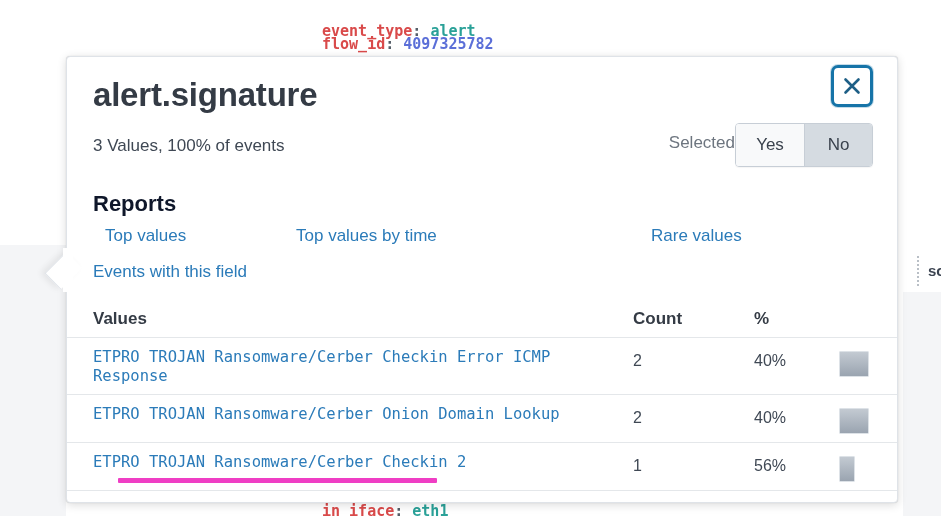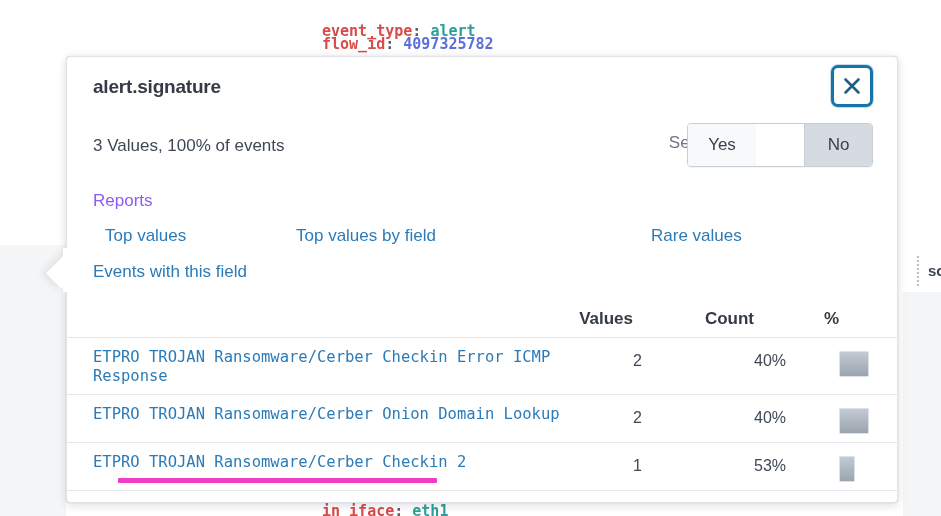--- a/index.html
+++ b/index.html
@@ -116,21 +116,21 @@
     padding: 0 26px;
     height: 100%;
     box-sizing: border-box;
   }
 
   
   .modal-title {
     position: absolute;
     left: 26px;
     top: 19px;
-    font-size: 19px;
+    font-size: 33px;
     font-weight: bold;
     color: #343b45;
     letter-spacing: -0.2px;
   }
 
   .close-btn {
     position: absolute;
     right: 24px;
     top: 8px;
     width: 42px;
@@ -167,44 +167,43 @@
   .segmented {
     position: absolute;
     right: 24px;
     top: 66px;
     display: flex;
     border: 1px solid #c7ced6;
     border-radius: 4px;
     overflow: hidden;
     height: 42px;
     box-shadow: 0 1px 1px rgba(0,0,0,0.04);
-    gap: 48px;
   }
   .seg {
     width: 68px;
     display: flex;
     align-items: center;
     justify-content: center;
     font-size: 17px;
     color: #3a424d;
     cursor: pointer;
     background: #f8f9fa;
     border: none;
     font-family: inherit;
   }
   .seg + .seg { border-left: 1px solid #c7ced6; }
   .seg.active { background: #d5dbe1; }
 
   .section-head {
     position: absolute;
     left: 26px;
     top: 134px;
-    font-size: 17px;
-    font-weight: normal;
-    color: #8b5cf6;
+    font-size: 22px;
+    font-weight: bold;
+    color: #0f172a;
   }
 
   .report-link {
     position: absolute;
     font-size: 17px;
     color: #2b7bb9;
     text-decoration: none;
     cursor: pointer;
     white-space: nowrap;
   }
@@ -231,21 +230,20 @@
   .tbl-head {
     border-bottom: 1px solid #e4e7ea;
     padding-bottom: 8px;
     padding-top: 5px;
     min-height: 0;
   }
   .th {
     font-size: 17px;
     font-weight: bold;
     color: #343b45;
-    text-align: right;
   }
   .col-value  { width: 540px; flex: 0 0 540px; }
   .col-count  { width: 121px; flex: 0 0 121px; }
   .col-pct    { width: 85px;  flex: 0 0 85px; }
   .col-bar    { flex: 1 1 auto; }
 
   .tbl-body-row { padding-top: 10px; padding-bottom: 8px; position: relative; }
 
   .value-link {
     font-family: "DejaVu Sans Mono", "Liberation Mono", monospace;
@@ -333,21 +331,21 @@
     <div class="selected-label">Selected</div>
 
     <div class="segmented">
       <button class="seg">Yes</button>
       <button class="seg active">No</button>
     </div>
 
     <div class="section-head">Reports</div>
 
     <a class="report-link" id="report-link-0">Top values</a>
-    <a class="report-link" id="report-link-1">Top values by field</a>
+    <a class="report-link" id="report-link-1">Top values by time</a>
     <a class="report-link" id="report-link-2">Rare values</a>
     <a class="report-link" id="report-link-3">Events with this field</a>
 
     <div class="tbl">
 
       <div class="tbl-row tbl-head">
         <div class="th col-value">Values</div>
         <div class="th col-count">Count</div>
         <div class="th col-pct">%</div>
         <div class="col-bar"></div>
@@ -373,21 +371,21 @@
         <div class="col-bar bar-wrap">
           <div class="bar" style="width: 28px;"></div>
         </div>
       </div>
 
       <div class="tbl-row tbl-body-row">
         <div class="col-value">
           <a class="value-link">ETPRO TROJAN Ransomware/Cerber Checkin 2</a>
         </div>
         <div class="col-count cell-num">1</div>
-        <div class="col-pct cell-num">53%</div>
+        <div class="col-pct cell-num">56%</div>
         <div class="col-bar bar-wrap">
           <div class="bar" style="width: 14px;"></div>
         </div>
       </div>
 
     </div>
   </div>
 </div>
 
 <div class="annotation-underline" style="background: rgb(239, 62, 196);"></div>

